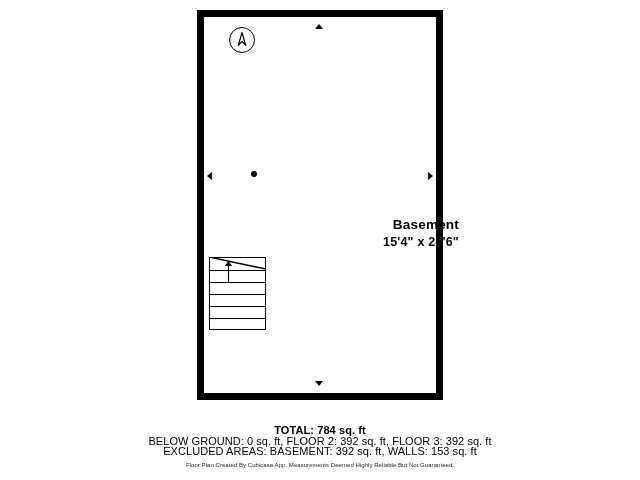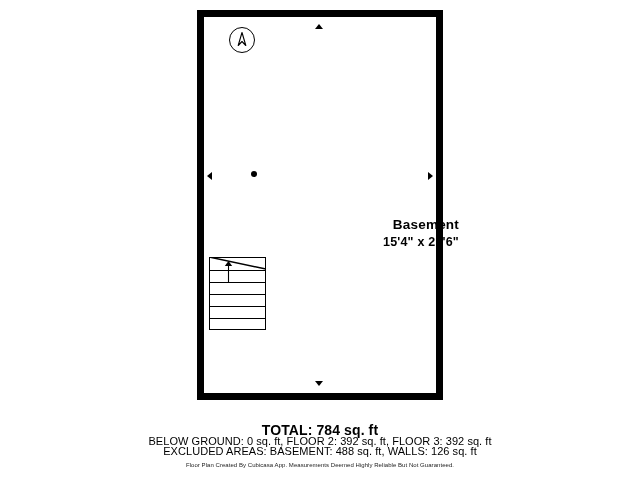--- a/index.html
+++ b/index.html
@@ -145,21 +145,21 @@
   
   #footer {
     position: absolute;
     left: 0;
     top: 425px;
     width: 640px;
     text-align: center;
     color: #000000;
   }
   #footer .total-line {
-    font-size: 14px;
+    font-size: 11px;
     font-weight: bold;
     line-height: 11px;
     letter-spacing: 0.1px;
   }
   #footer .detail-line {
     font-size: 11px;
     line-height: 10px;
     letter-spacing: 0.05px;
   }
   #footer .disclaimer {
@@ -211,17 +211,17 @@
     <svg id="stairs-arrow" width="11" height="22" viewBox="0 0 11 22">
       <line x1="5.5" y1="22" x2="5.5" y2="3" stroke="#000000" stroke-width="1.1"></line>
       <path d="M5.5 1 L1.8 6 L9.2 6 Z" fill="#000000"></path>
     </svg>
 
   </div>
 
   <div id="footer">
     <div class="total-line">TOTAL: 784 sq. ft</div>
     <div class="detail-line">BELOW GROUND: 0 sq. ft, FLOOR 2: 392 sq. ft, FLOOR 3: 392 sq. ft</div>
-    <div class="detail-line">EXCLUDED AREAS: BASEMENT: 488 sq. ft, WALLS: 126 sq. ft</div>
+    <div class="detail-line">EXCLUDED AREAS: BASEMENT: 392 sq. ft, WALLS: 153 sq. ft</div>
     <div class="disclaimer">Floor Plan Created By Cubicasa App. Measurements Deemed Highly Reliable But Not Guaranteed.</div>
   </div>
 
 </div>
 
 </body></html>

